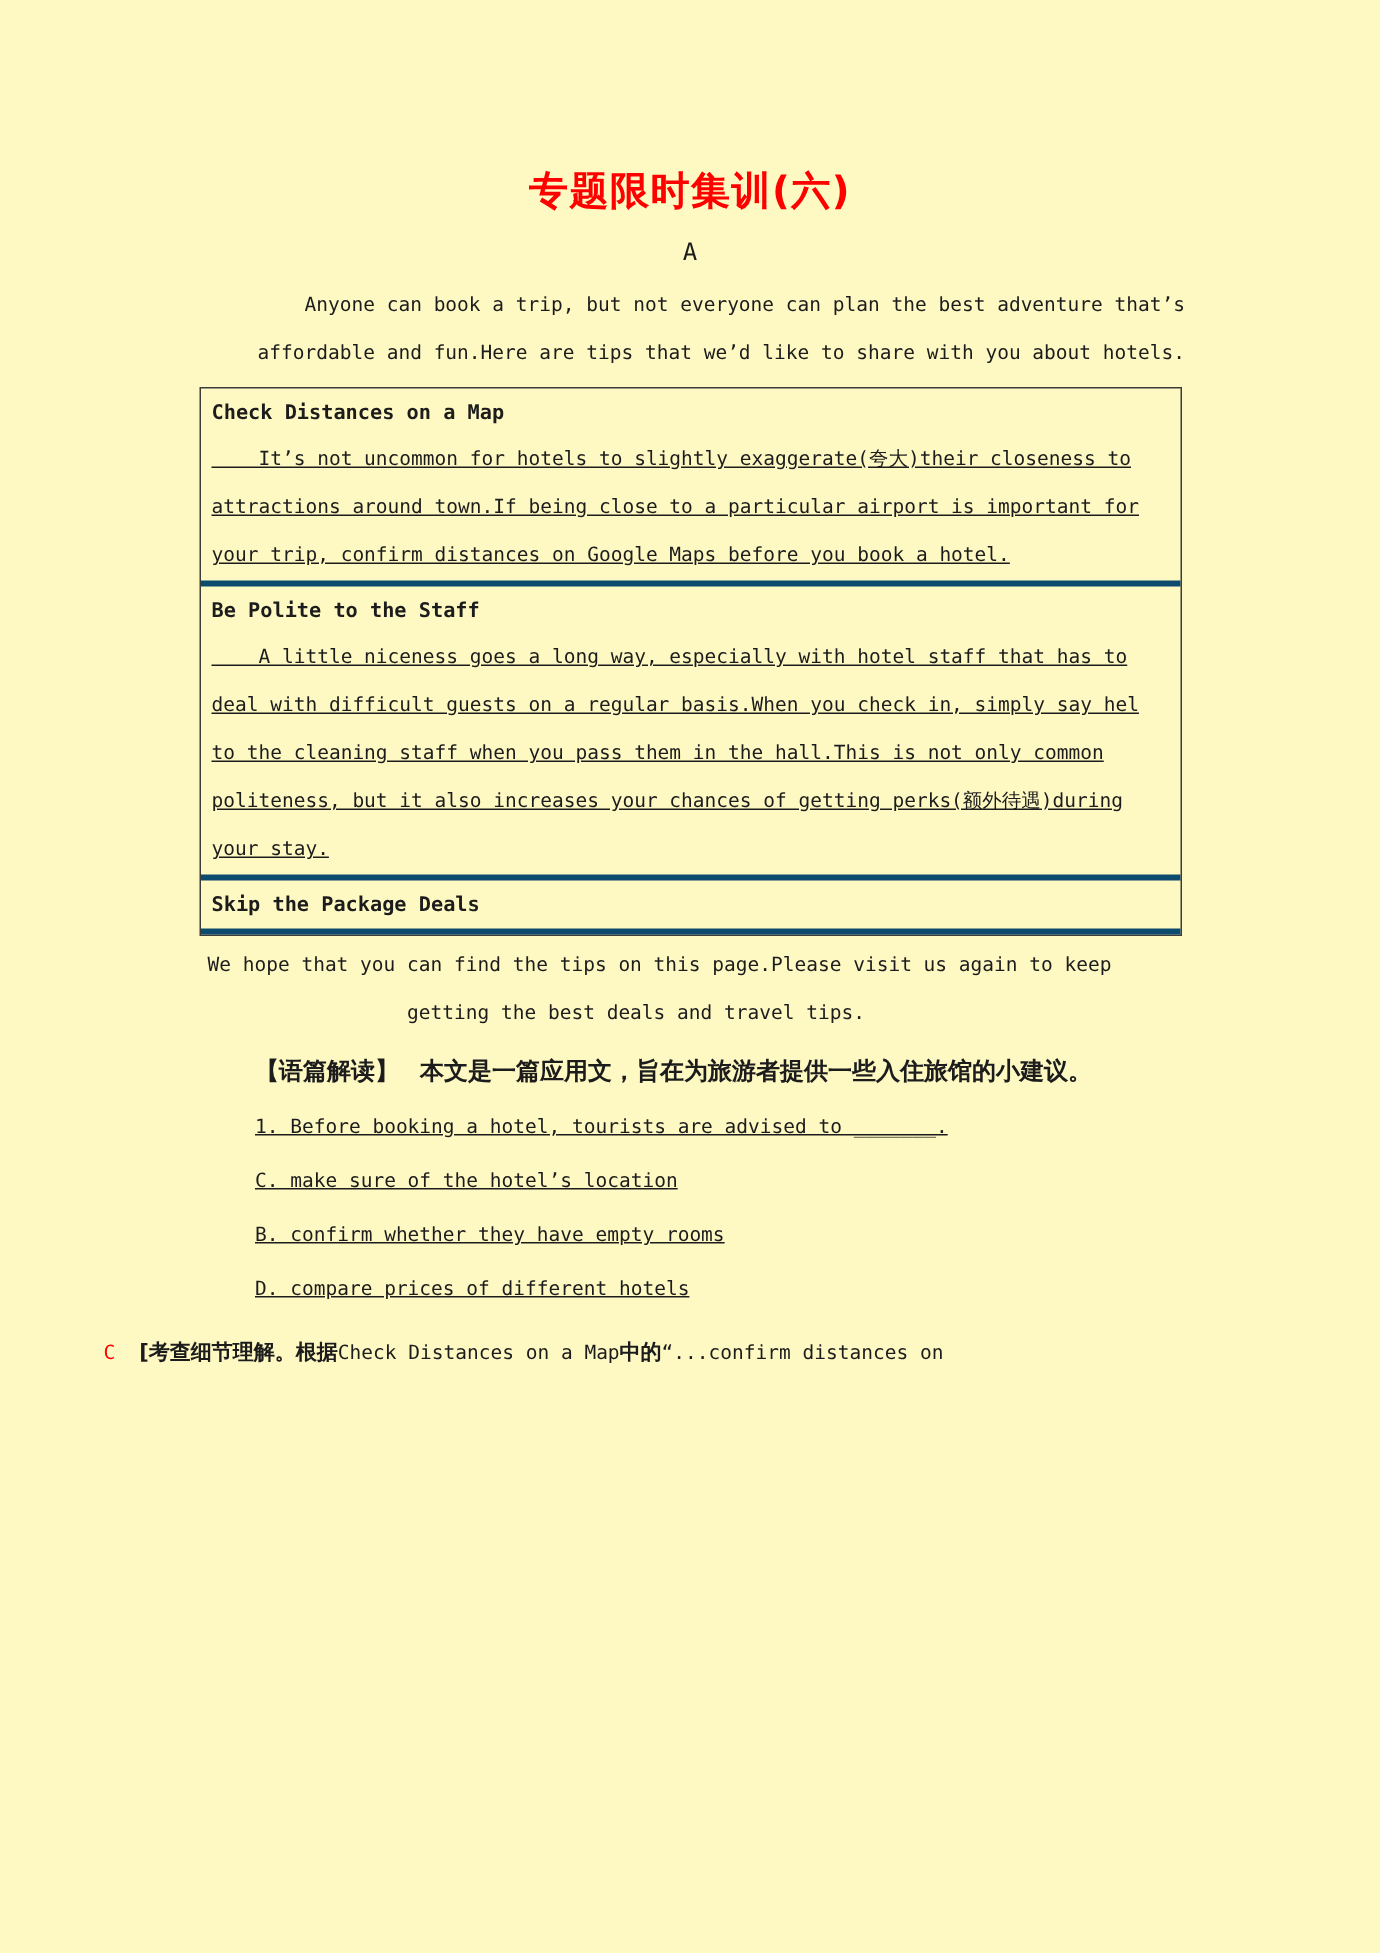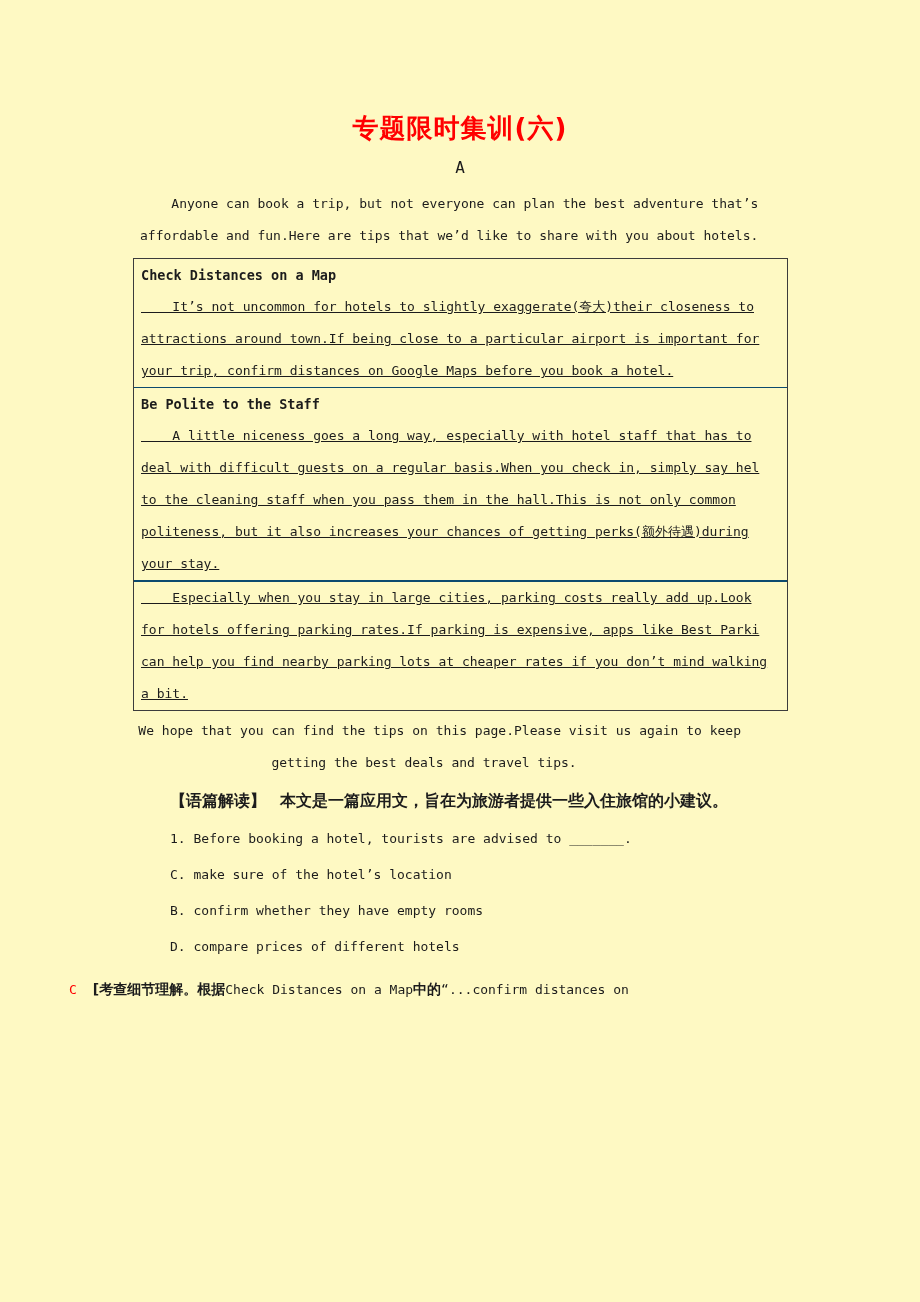--- a/index.html
+++ b/index.html
@@ -11,41 +11,41 @@
   .doc-title{
     padding-top:114px;text-align:center;
     font-family:"DejaVu Sans","Liberation Sans",sans-serif;
     font-weight:bold;font-size:26px;line-height:28px;color:#ff0000;
     letter-spacing:1px;
   }
   .section-label{
     text-align:center;font-size:16px;line-height:20px;margin-top:16px;
   }
   .lines{white-space:pre;font-size:13px;line-height:32px;}
-  .intro{margin-left:140px;width:650px;margin-top:10px;}
+  .intro{margin-left:140px;width:650px;margin-top:10px;text-align:right;}
   .tipbox{
     margin-left:133px;width:655px;border:1px solid #3c3c3c;
     margin-top:6px;box-sizing:border-box;
   }
-  .tip{border-top:1px solid #0c4a6e;overflow:hidden;}
+  .tip{border-top:4px solid #0c4a6e;overflow:hidden;}
   .tip:first-child{border-top:none;}
   .tip-heading{
     font-weight:bold;font-size:13.5px;line-height:32px;
     padding-left:7px;white-space:pre;
   }
   .tip-body{padding-left:7px;text-decoration:underline;}
   .closing{margin-left:94px;width:660px;margin-top:4px;text-align:center;}
   .reading-note{
     margin-left:170px;margin-top:10px;
     font-family:"DejaVu Sans","Liberation Sans",sans-serif;
     font-weight:bold;font-size:16px;line-height:24px;
   }
   .reading-note .gap{display:inline-block;width:14px;}
   .qa{margin-left:170px;margin-top:8px;font-size:13px;}
-  .qa .qline{line-height:36px;white-space:pre;}
+  .qa .qline{line-height:36px;white-space:pre;text-decoration:underline;}
   .answer-line{margin-left:69px;font-size:13px;line-height:48px;white-space:pre;}
   .answer-letter{color:#ff0000;}
   .answer-gap{display:inline-block;width:16px;}
   .cjk-bold{
     font-family:"DejaVu Sans","Liberation Sans",sans-serif;
     font-weight:bold;font-size:14px;
   }
 </style>
 </head>
 <body>
@@ -68,26 +68,23 @@
     </div>
     <div class="tip">
       <div class="tip-heading">Be Polite to the Staff</div>
       <div class="tip-body lines">    A little niceness goes a long way, especially with hotel staff that has to
 deal with difficult guests on a regular basis.When you check in, simply say hel
 to the cleaning staff when you pass them in the hall.This is not only common
 politeness, but it also increases your chances of getting perks(额外待遇)during
 your stay.</div>
     </div>
     <div class="tip">
+      <div class="tip-heading">Skip the Package Deals</div>
     </div>
     <div class="tip">
-      <div class="tip-body lines">    Especially when you stay in large cities, parking costs really add up.Look
-for hotels offering parking rates.If parking is expensive, apps like Best Parki
-can help you find nearby parking lots at cheaper rates if you don’t mind walking
-a bit.</div>
     </div>
   </div>
 
   <div class="closing lines">    We hope that you can find the tips on this page.Please visit us again to keep
 getting the best deals and travel tips.</div>
 
   <div class="reading-note"><span>【语篇解读】</span><span class="gap"></span><span>本文是一篇应用文，旨在为旅游者提供一些入住旅馆的小建议。</span></div>
 
   <div class="qa">
     <div class="qline">1. Before booking a hotel, tourists are advised to _______.</div>

